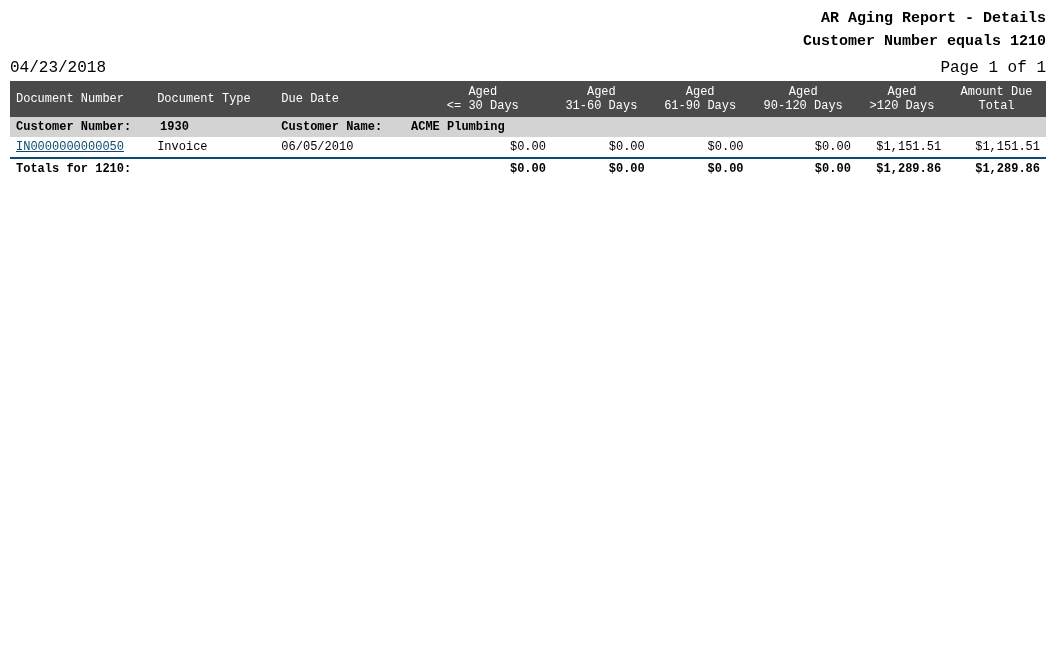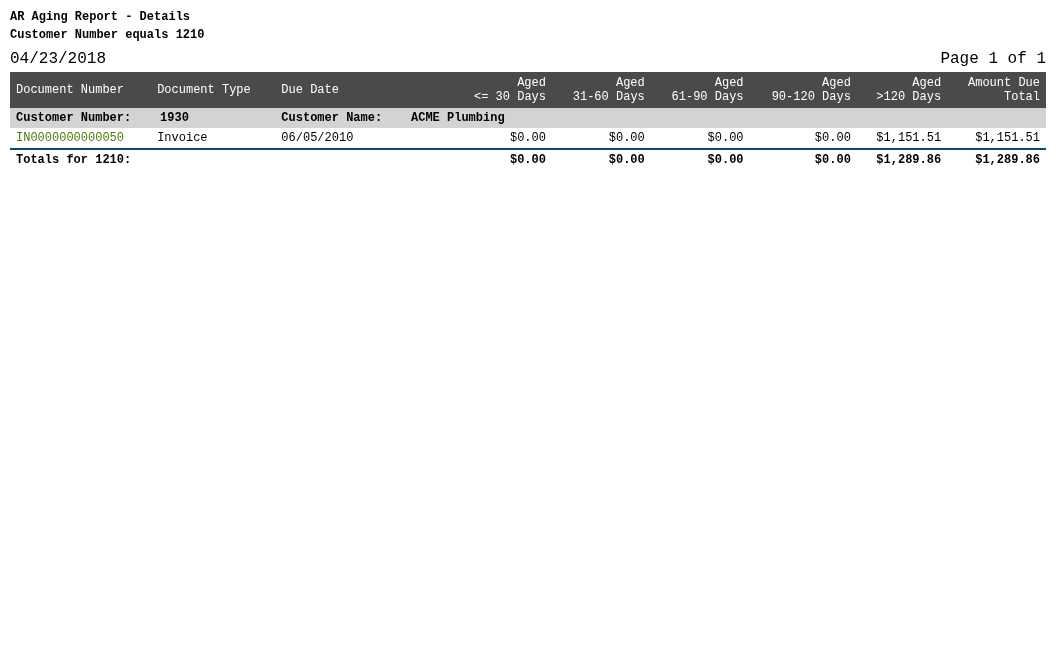--- a/index.html
+++ b/index.html
@@ -6,22 +6,22 @@
     body {
       font-family: 'Courier New', Courier, monospace;
       font-size: 12px;
       background: #fff;
       color: #000;
       width: 1056px;
       min-height: 670px;
       padding: 8px 10px;
     }
     .report-title {
-      text-align: left;
-      font-size: 12px;
+      text-align: right;
+      font-size: 15px;
       font-weight: bold;
       line-height: 1.5;
       margin-bottom: 6px;
     }
     .report-meta {
       display: flex;
       justify-content: space-between;
       margin-bottom: 4px;
       font-size: 16px;
     }
@@ -29,21 +29,20 @@
       width: 100%;
       border-collapse: collapse;
       font-size: 12px;
     }
     thead tr {
       background: #4a4a4a;
       color: #fff;
     }
     thead th {
       padding: 4px 6px;
-      text-align: right;
       font-weight: normal;
       font-size: 12px;
       border: none;
       white-space: nowrap;
     }
     thead th.left { text-align: left; }
 
     tbody tr { background: #fff; }
     tbody tr.customer-header {
       background: #d3d3d3;
@@ -58,21 +57,22 @@
       font-weight: normal;
     }
     tbody td {
       padding: 3px 6px;
       text-align: right;
       white-space: nowrap;
     }
     tbody td.left { text-align: left; }
     tbody td.link { text-align: left; }
     a.doc-link {
-      color: #4d7c0f;
+      color: #0c4a6e;
+      text-decoration: underline;
       cursor: pointer;
     }
   </style>
 </head>
 <body>
 
 <div class="report-title">
   <div>AR Aging Report - Details</div>
   <div>Customer Number equals 1210</div>
 </div>

